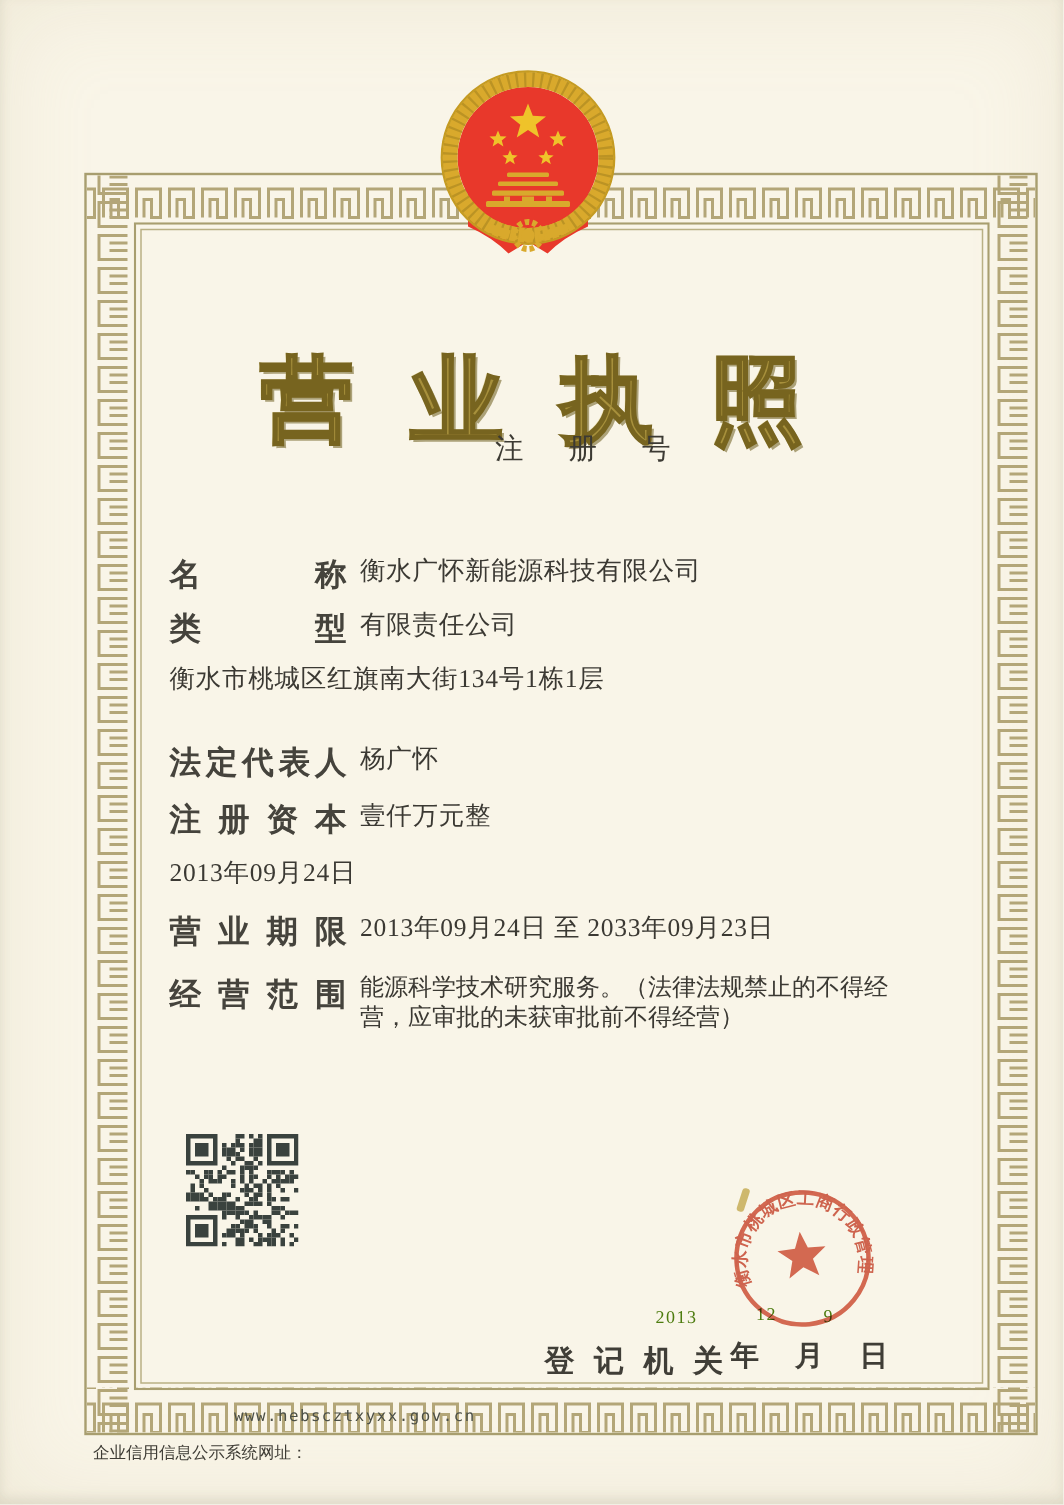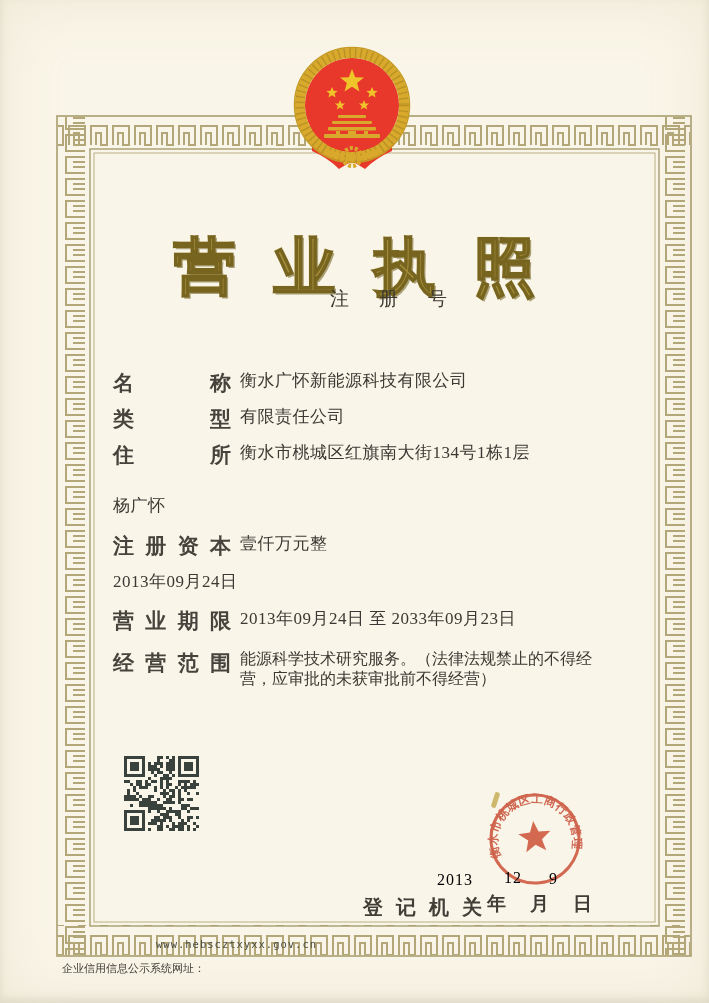--- a/index.html
+++ b/index.html
@@ -57,21 +57,21 @@
     font-size:17px;color:#3b3933;letter-spacing:.5px;
   }
   .frow.scope .fvalue{font-size:16px;width:368px;line-height:1.22;letter-spacing:0;}
   svg.qr{position:absolute;left:124px;top:756px;z-index:3;}
   .registrar{
     position:absolute;left:363px;top:853px;z-index:3;
     font-size:20px;font-weight:600;letter-spacing:13px;color:#403e37;margin-top:41px;
   }
   .date-digit{
     position:absolute;z-index:3;font-family:"Liberation Serif",serif;
-    font-size:16px;color:#000000;letter-spacing:1px;
+    font-size:12px;color:#4d7c0f;letter-spacing:1px;
   }
   .ymd{
     position:absolute;z-index:3;font-size:19px;font-weight:600;color:#3f3d36;
   }
   svg.seal{position:absolute;left:485px;top:789px;z-index:4;mix-blend-mode:multiply;opacity:.92;}
   .pen-tick{
     position:absolute;left:493px;top:792px;width:5px;height:16px;z-index:3;
     background:#c3a94e;transform:rotate(18deg);border-radius:2px;opacity:.8;
   }
   .border-url{
@@ -154,24 +154,24 @@
   <div class="fields">
     <div class="frow" style="top:369px">
       <span class="flabel">名称</span>
       <span class="fvalue">衡水广怀新能源科技有限公司</span>
     </div>
     <div class="frow" style="top:405px">
       <span class="flabel">类型</span>
       <span class="fvalue">有限责任公司</span>
     </div>
     <div class="frow" style="top:441px">
-      <span class="flabel">住所</span>
       <span class="fvalue">衡水市桃城区红旗南大街134号1栋1层</span>
     </div>
     <div class="frow" style="top:494px">
+      <span class="flabel">法定代表人</span>
       <span class="fvalue">杨广怀</span>
     </div>
     <div class="frow" style="top:532px">
       <span class="flabel">注册资本</span>
       <span class="fvalue">壹仟万元整</span>
     </div>
     <div class="frow" style="top:570px">
       <span class="fvalue">2013年09月24日</span>
     </div>
     <div class="frow" style="top:607px">

